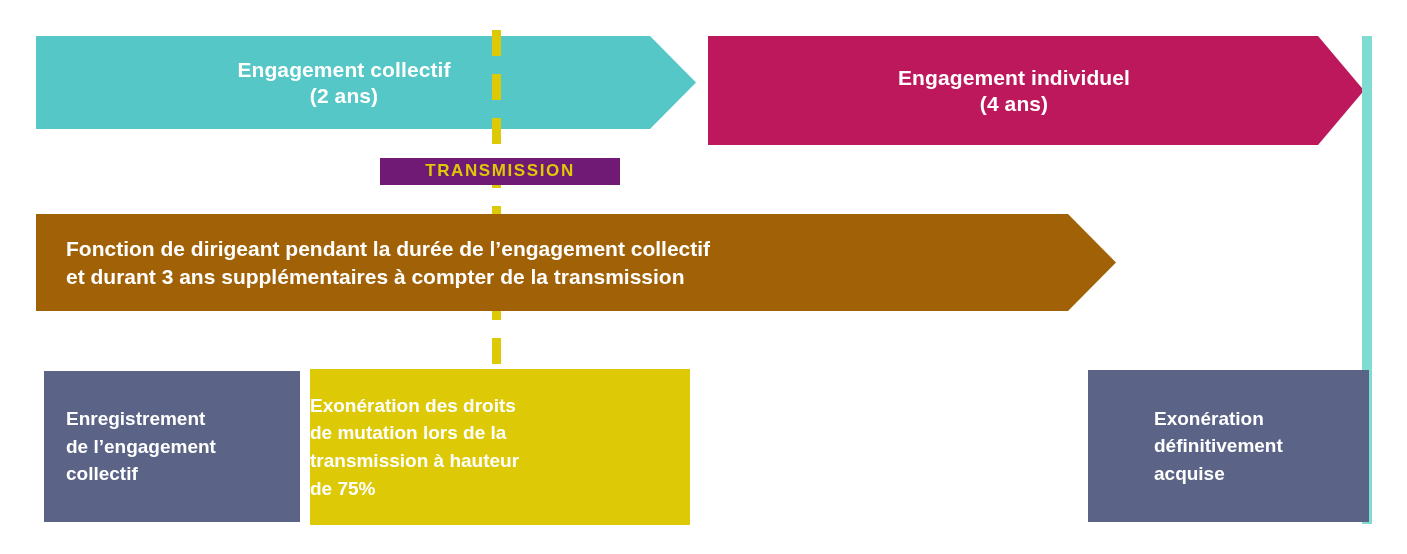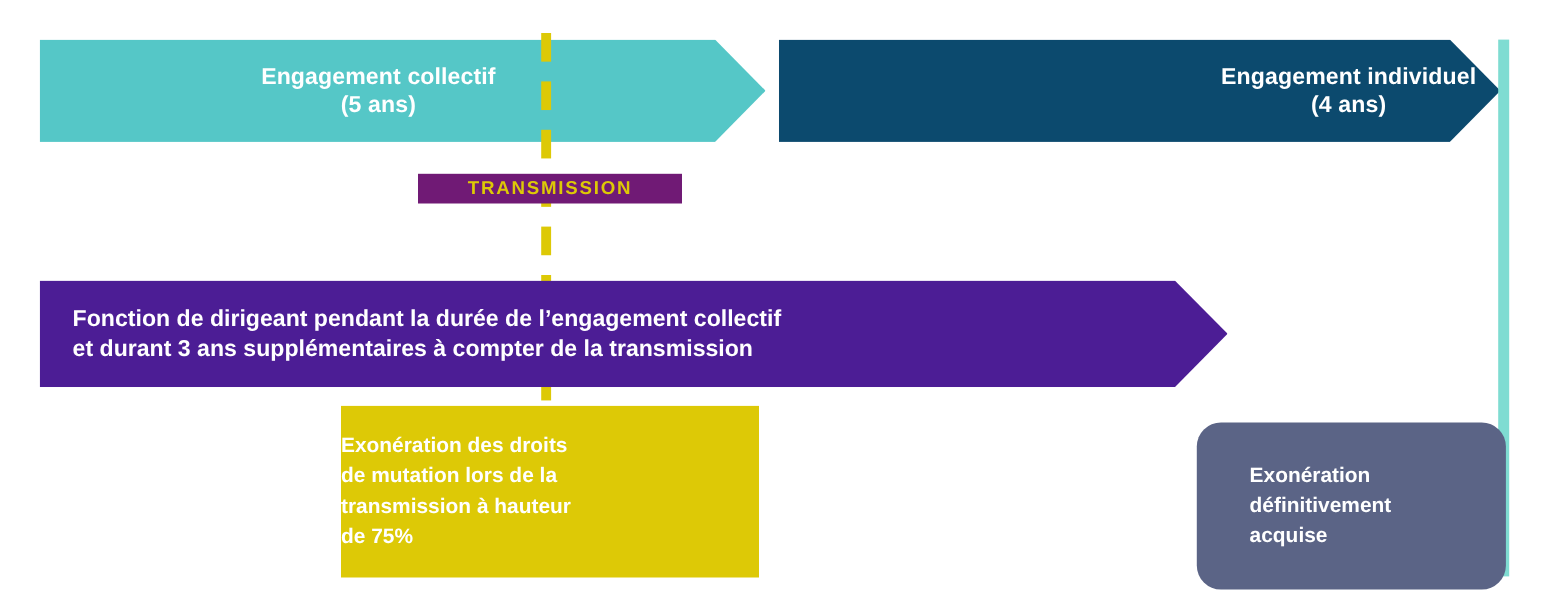--- a/index.html
+++ b/index.html
@@ -40,37 +40,36 @@
     background: #55C7C7;
     -webkit-clip-path: polygon(0 0, calc(100% - 46px) 0, 100% 50%, calc(100% - 46px) 100%, 0 100%);
     clip-path: polygon(0 0, calc(100% - 46px) 0, 100% 50%, calc(100% - 46px) 100%, 0 100%);
     justify-content: center;
   }
 
   .arrow-teal-2 {
     left: 708px;
     top: 36px;
     width: 656px;
-    height: 93px;
-    background: #0c4a6e;
+    height: 109px;
+    background: #be185d;
     -webkit-clip-path: polygon(0 0, calc(100% - 46px) 0, 100% 50%, calc(100% - 46px) 100%, 0 100%);
     clip-path: polygon(0 0, calc(100% - 46px) 0, 100% 50%, calc(100% - 46px) 100%, 0 100%);
-    justify-content: flex-end;
+    justify-content: center;
   }
 
   .arrow-grey {
     left: 36px;
     top: 214px;
     width: 1080px;
     height: 97px;
-    background: #4c1d95;
+    background: #a16207;
     -webkit-clip-path: polygon(0 0, calc(100% - 48px) 0, 100% 50%, calc(100% - 48px) 100%, 0 100%);
     clip-path: polygon(0 0, calc(100% - 48px) 0, 100% 50%, calc(100% - 48px) 100%, 0 100%);
     justify-content: flex-start;
-    margin-top: 41px;
   }
 
   .arrow-label {
     color: #ffffff;
     font-weight: bold;
     line-height: 1.22;
     text-align: center;
     white-space: pre-line;
   }
   .arrow-teal-1 .arrow-label,
@@ -147,55 +146,59 @@
     left: 310px;
     top: 369px;
     width: 380px;
     height: 156px;
     background: #DDC906;
     z-index: 3;
   }
 
   #box-exoneration-acquise {
     left: 1088px;
-    top: 384px;
+    top: 370px;
     width: 281px;
     height: 152px;
     background: #5B6486;
-    padding-left: 48px;
+    padding-left: 66px;
     z-index: 4;
-    border-radius: 22px;
   }
 </style>
 </head>
 <body>
 
 <div id="stage">
 
   <div class="arrow arrow-teal-1">
     <span class="arrow-label">Engagement collectif
-(5 ans)</span>
+(2 ans)</span>
   </div>
 
   <div class="arrow arrow-teal-2">
     <span class="arrow-label">Engagement individuel
 (4 ans)</span>
   </div>
 
   <div class="abs" id="transmission-line"></div>
 
   <div class="abs" id="transmission-label">TRANSMISSION</div>
 
   <div class="arrow arrow-grey">
     <span class="arrow-label">Fonction de dirigeant pendant la durée de l’engagement collectif
 et durant 3 ans supplémentaires à compter de la transmission</span>
   </div>
 
   <div class="abs" id="end-line"></div>
 
+  <div class="box" id="box-enregistrement">
+    <span>Enregistrement
+de l’engagement
+collectif</span>
+  </div>
 
   <div class="box" id="box-exoneration-droits">
     <span>Exonération des droits
 de mutation lors de la
 transmission à hauteur
 de 75%</span>
   </div>
 
   <div class="box" id="box-exoneration-acquise">
     <span>Exonération

